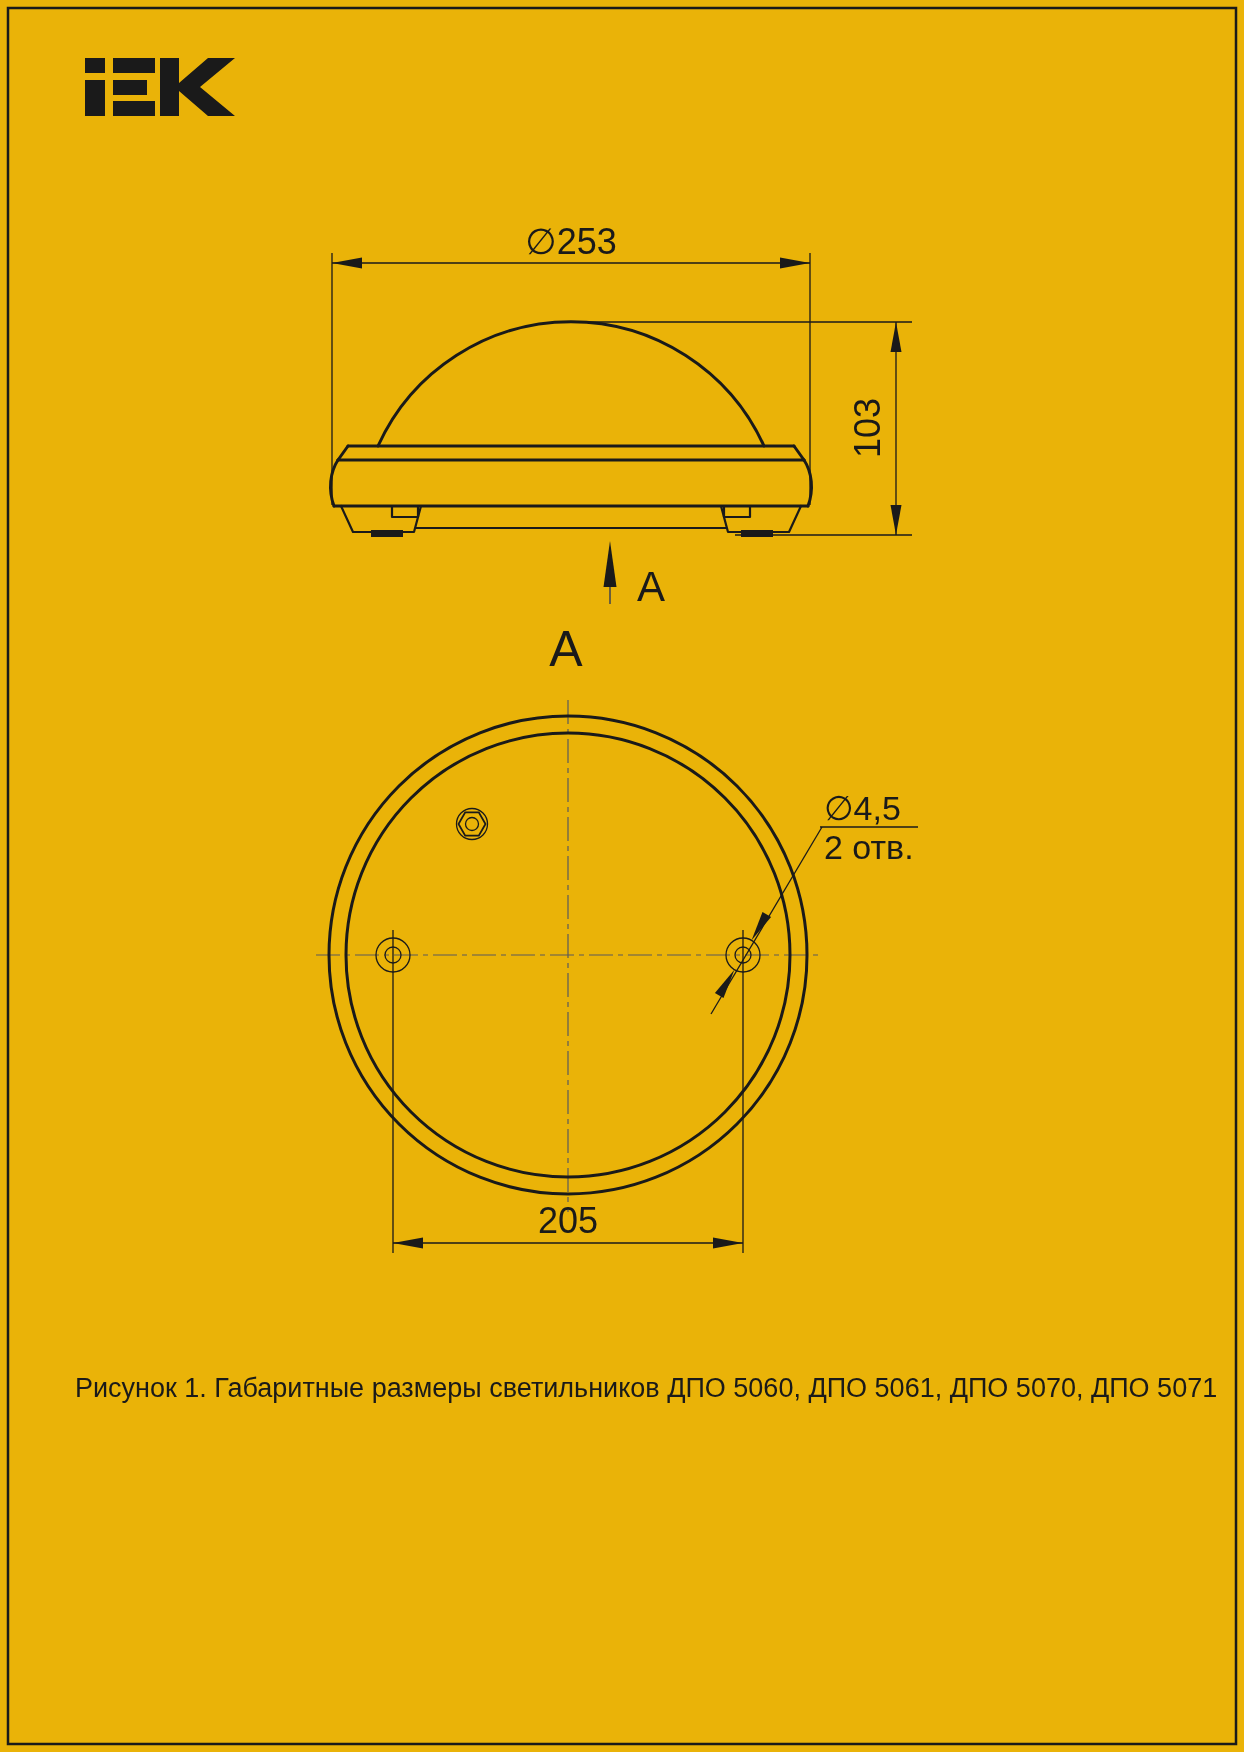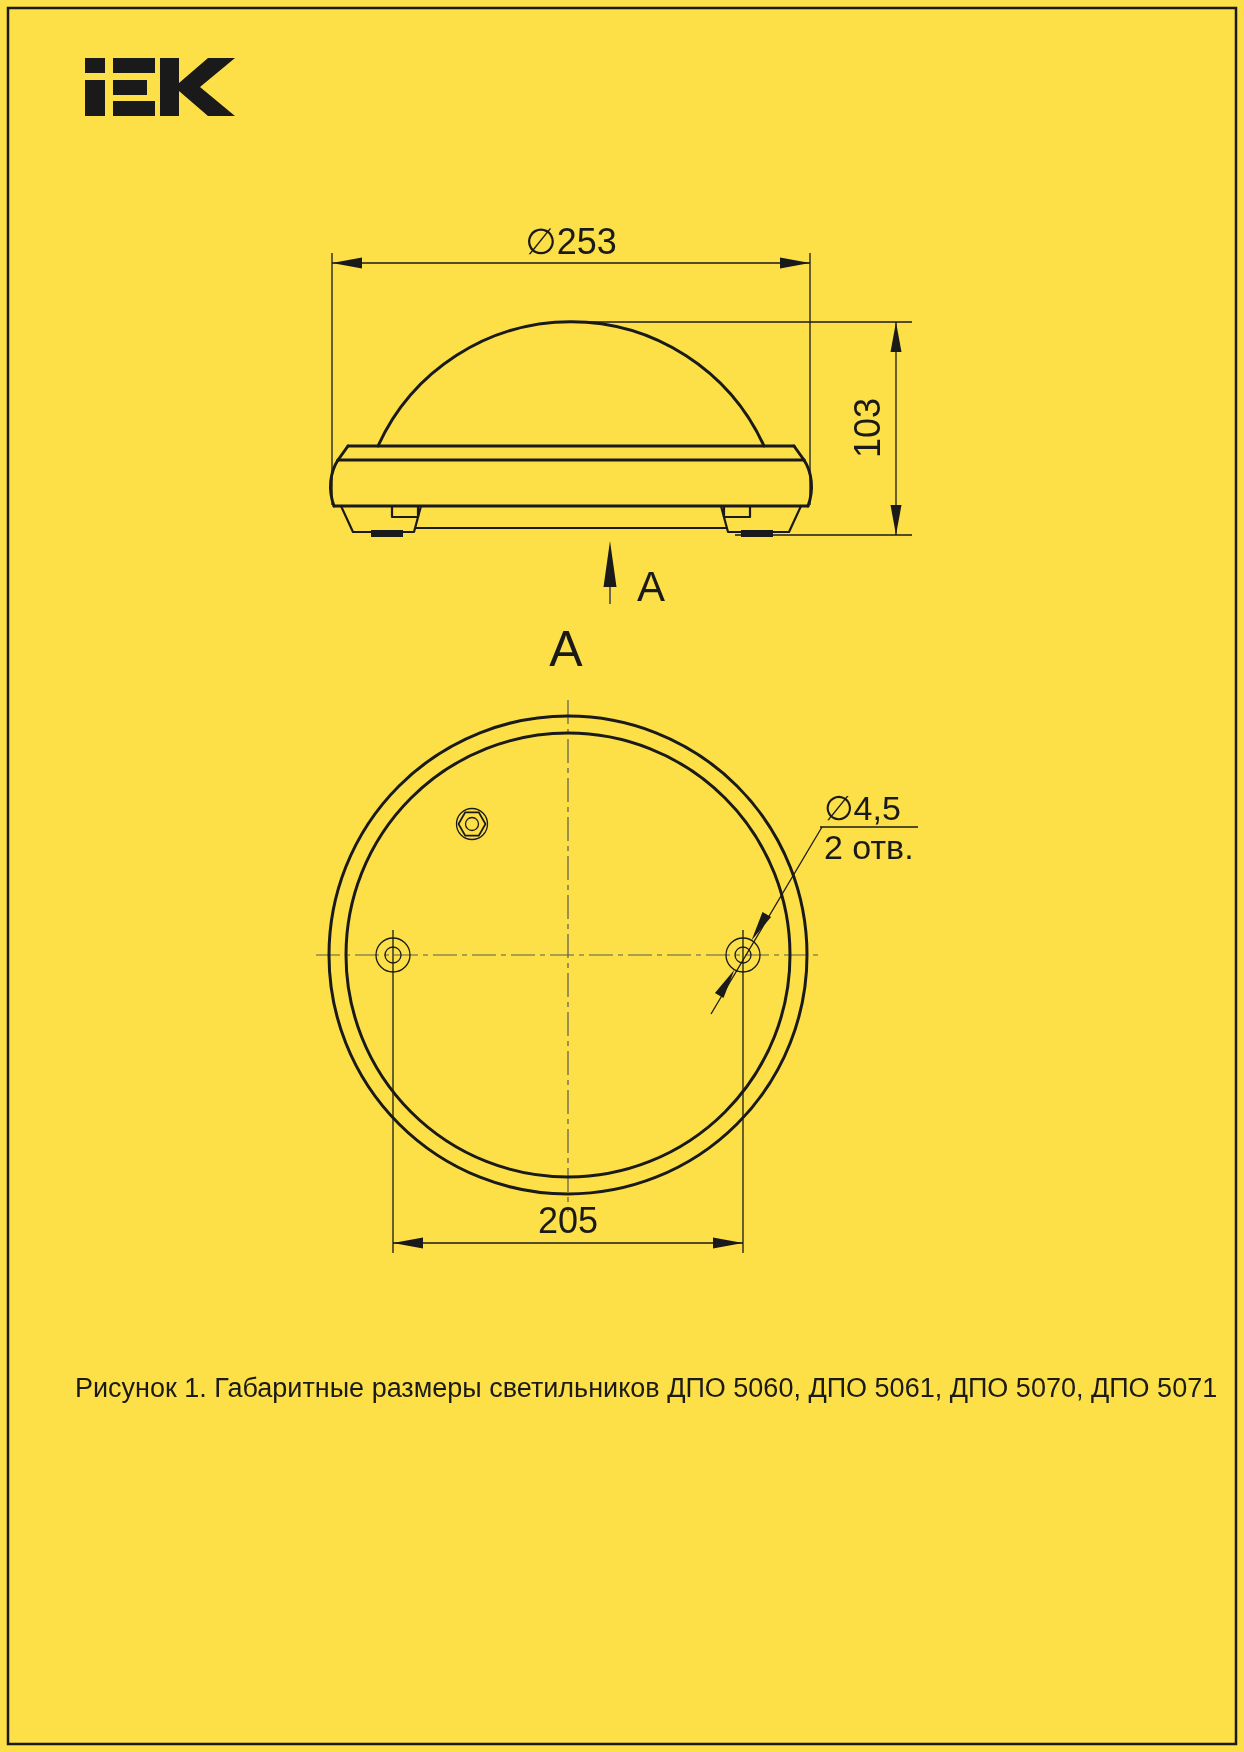--- a/index.html
+++ b/index.html
@@ -20,21 +20,21 @@
   text { fill:var(--line,#1a1a1a); }
   .dim-text     { font-size:36px; }
   .callout-text { font-size:34px; }
   .view-label-sm{ font-size:42px; }
   .view-label-lg{ font-size:50px; }
   .caption-text { font-size:27px; }
 </style>
 </head>
 <body>
 
-<div class="page" style="--line: #1a1a1a; --cl: #5a5a5a; background: #fde047;">
+<div class="page" style="--line: #1a1a1a; --cl: #5a5a5a; background: #eab308;">
 <svg width="1244" height="1752" viewBox="0 0 1244 1752">
 
   <rect x="8" y="8" width="1228" height="1736" fill="none" stroke="#1a1a1a" stroke-width="2.5"></rect>
 
   <g>
     <title>IEK</title>
     <rect class="solid" x="85" y="58" width="20" height="15"></rect>
     <rect class="solid" x="85" y="80" width="20" height="36"></rect>
     <rect class="solid" x="113" y="58" width="42" height="15"></rect>
     <rect class="solid" x="113" y="80" width="34" height="15"></rect>

